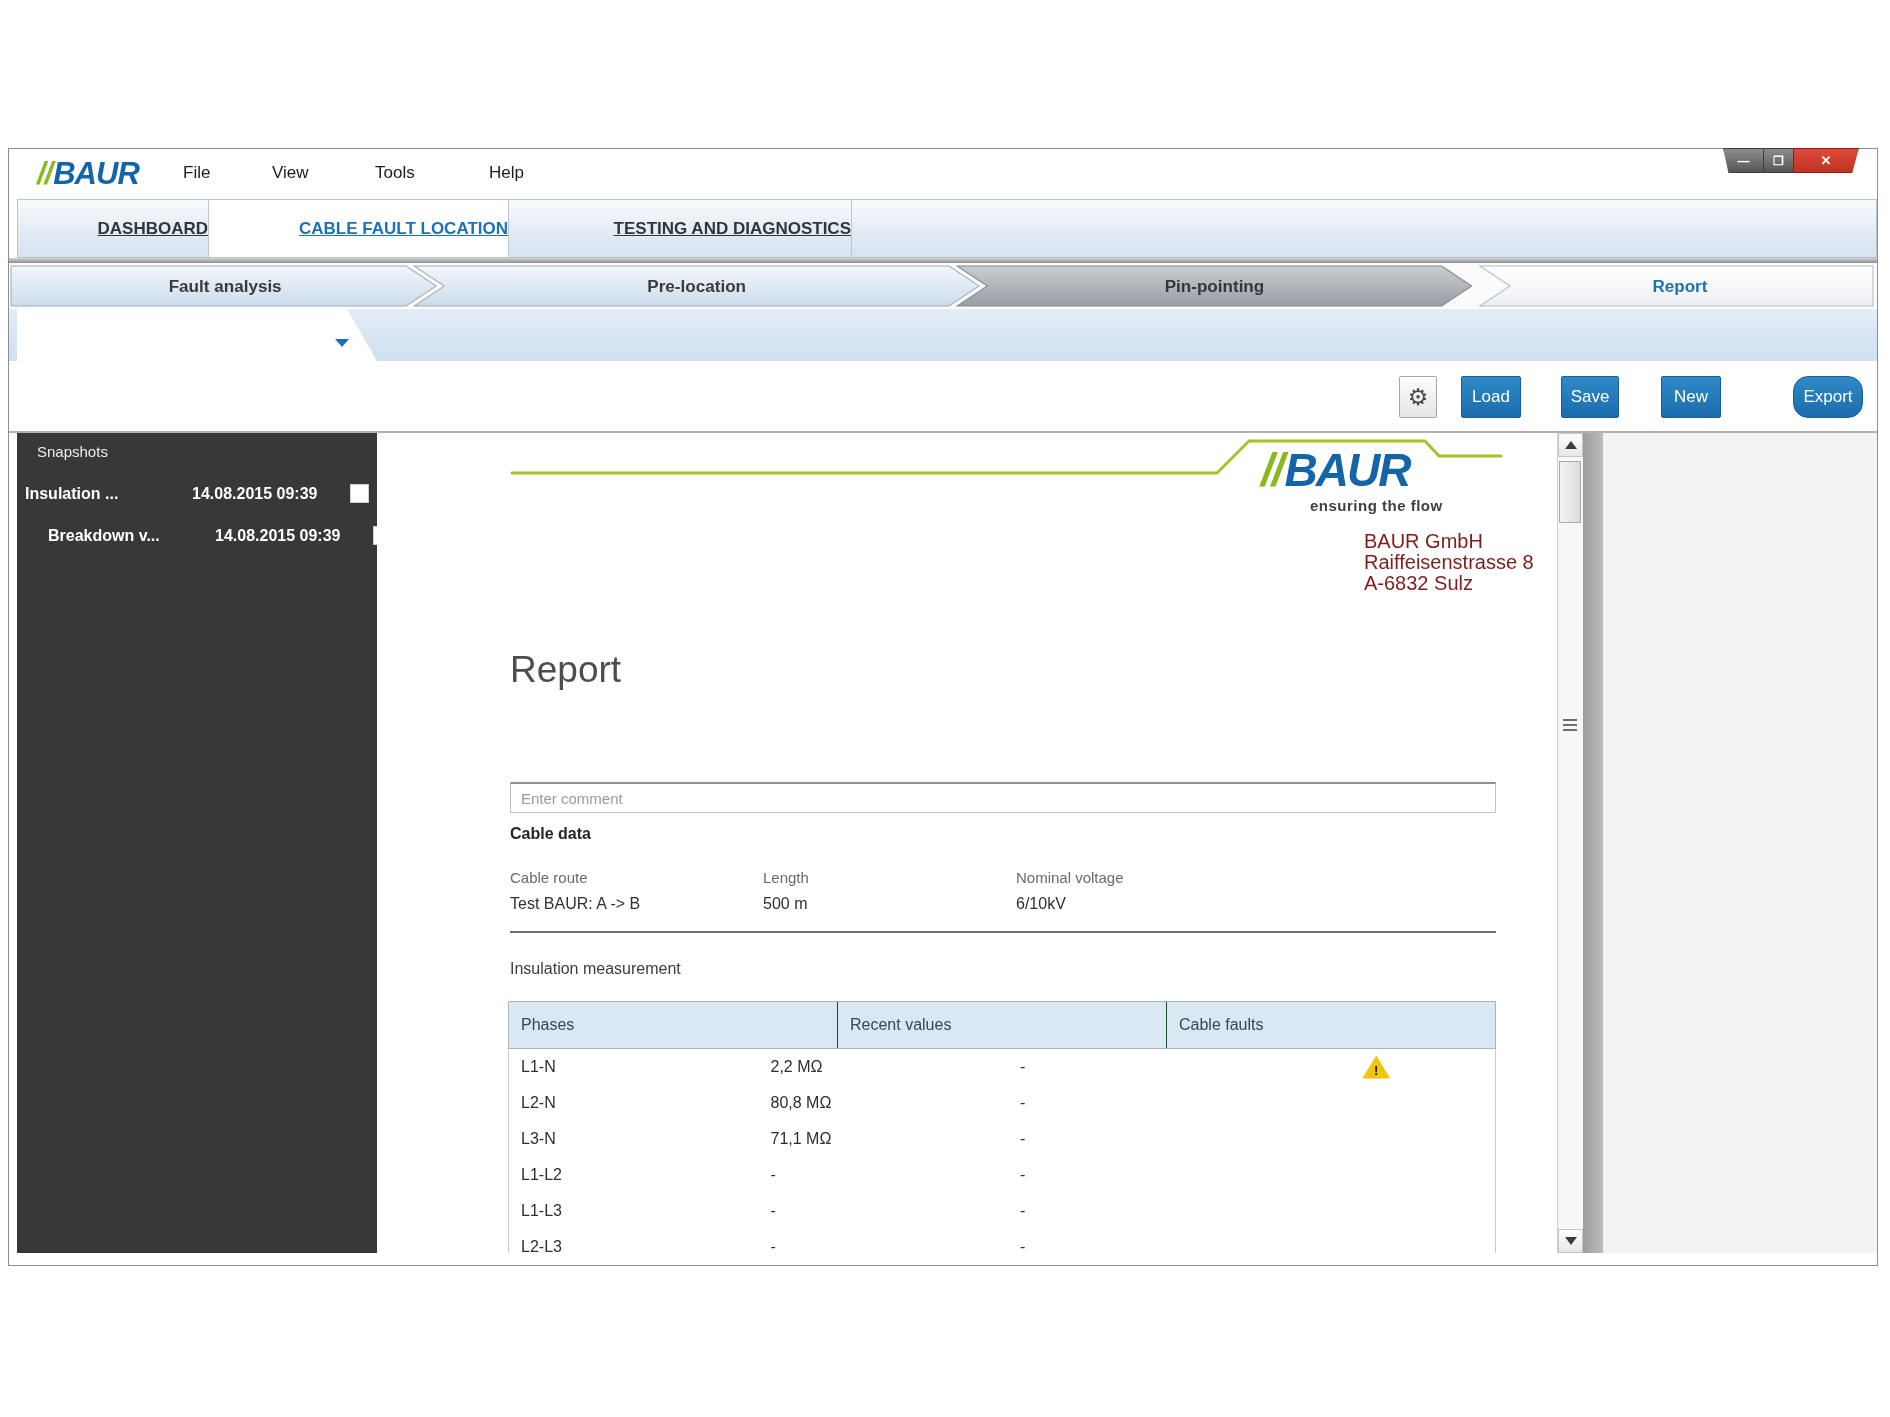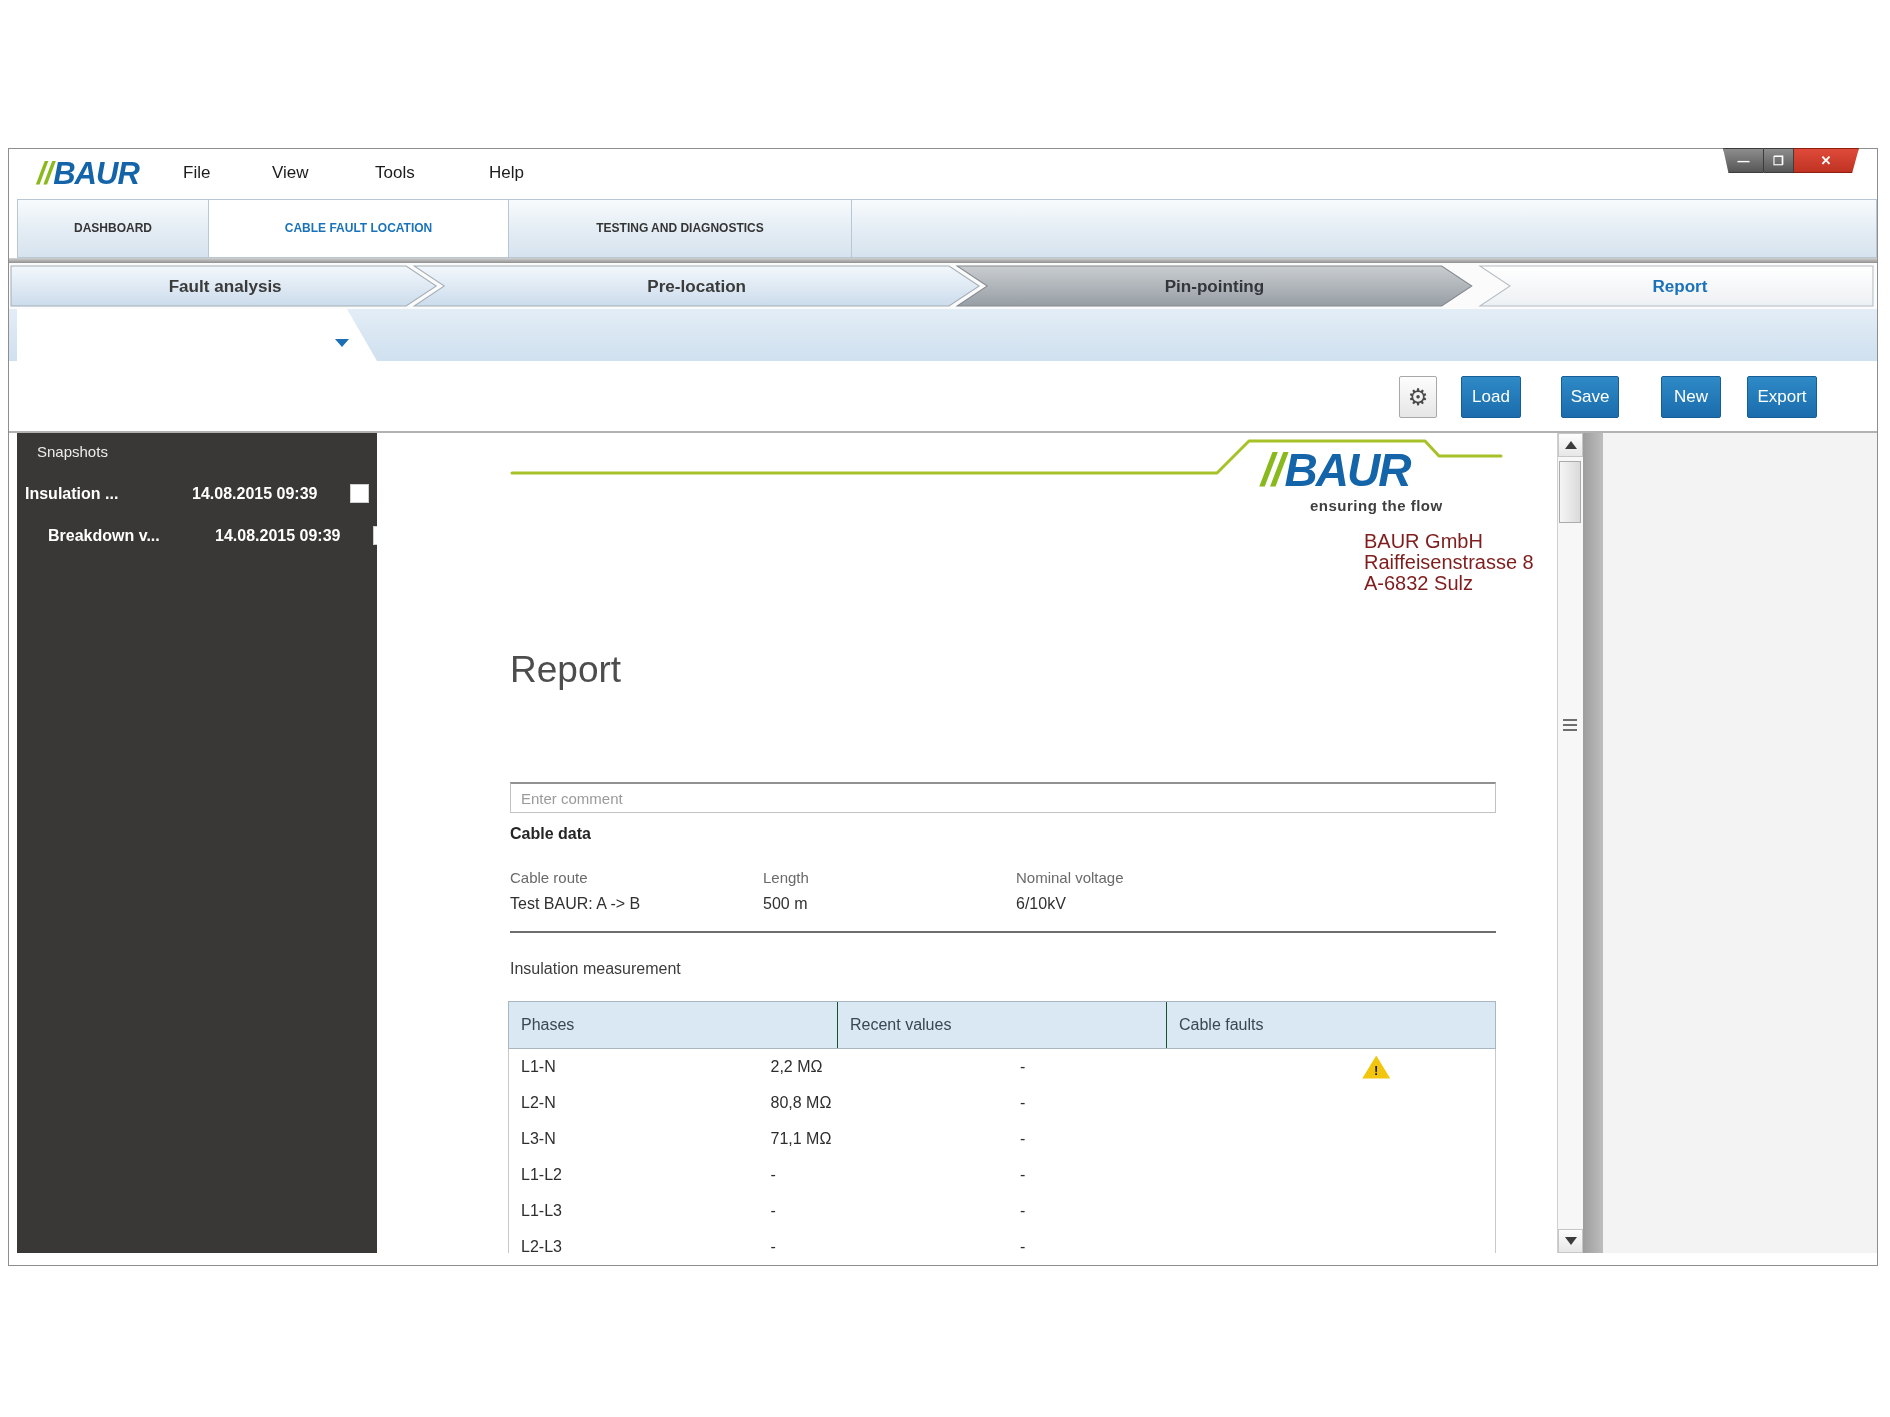--- a/index.html
+++ b/index.html
@@ -24,23 +24,23 @@
         color:#fff; font-size:12px; font-weight:bold; border:1px solid #3c3c3c;
         background:linear-gradient(180deg,#8d8d8d,#565656); }
   .wc.min { width:41px; border-radius:0 0 0 5px; }
   .wc.max { width:30px; border-left:none; }
   .wc.close { width:65px; background:linear-gradient(180deg,#df4b3a,#bf3222);
               border-color:#8f1d10; border-left:none; border-radius:0 0 6px 0; font-size:13px; }
 
   
   .tabstrip { position:absolute; left:0; top:50px; width:100%; height:59px;
               display:flex; padding-left:8px; }
-  .tab { height:100%; line-height:57px; text-align:center; font-size:12px; font-weight:bold;
+  .tab { height:100%; line-height:57px; text-align:right; font-size:17px; font-weight:bold;
          color:#353535; background:linear-gradient(180deg,#f8fbfd 0%,#e3ecf4 55%,#d6e3ee 100%);
-         border:1px solid #b9c6d3; border-left:none; cursor:pointer; }
+         border:1px solid #b9c6d3; border-left:none; cursor:pointer;text-decoration:underline; }
   .tab.first { border-left:1px solid #b9c6d3; }
   .tab.t1 { width:192px; } .tab.t2 { width:300px; } .tab.t3 { width:343px; }
   .tab.active { background:#fff; color:#1a73ba; }
   .tab-filler { flex:1; background:linear-gradient(180deg,#f8fbfd 0%,#e3ecf4 55%,#d6e3ee 100%);
                 border:1px solid #b9c6d3; border-left:none; }
   .tab-underline { position:absolute; left:0; top:109px; width:100%; height:5px;
                    background:linear-gradient(180deg,#d2d2d2,#909090); }
 
   
   .breadcrumb { position:absolute; left:0; top:114px; width:100%; height:46px; background:#fbfbfb; }
@@ -58,21 +58,21 @@
            border-top:8px solid #1c6fb5; }
 
   
   .toolbar { position:absolute; left:0; top:212px; width:100%; height:72px; background:#fff;
              border-bottom:2px solid #b2b2b2; }
   .tb-btn { position:absolute; top:15px; height:42px; color:#fff; font-size:17px;
             font-family:"Liberation Sans",sans-serif;
             background:linear-gradient(180deg,#2e8ac6,#1b6cac); border:1px solid #175d97;
             border-radius:2px; cursor:pointer; }
   .tb-load { left:1452px; width:60px; } .tb-save { left:1552px; width:58px; }
-  .tb-new { left:1652px; width:60px; } .tb-export { left:1738px; width:70px; }
+  .tb-new { left:1652px; width:60px; } .tb-export { left:1784px; width:70px;border-radius:15px; }
   .gear-btn { position:absolute; left:1390px; top:15px; width:38px; height:42px;
               background:linear-gradient(180deg,#fdfdfd,#e6e6e6); border:1px solid #a8a8a8;
               border-radius:2px; color:#4a4a4a; font-size:23px; line-height:38px;
               text-align:center; cursor:pointer; }
 
   
   .content { position:absolute; left:0; top:284px; width:100%; height:820px; background:#fff; }
 
   .sidebar { position:absolute; left:8px; top:0; width:360px; height:100%;
              background:#3a3836; color:#fff; }

